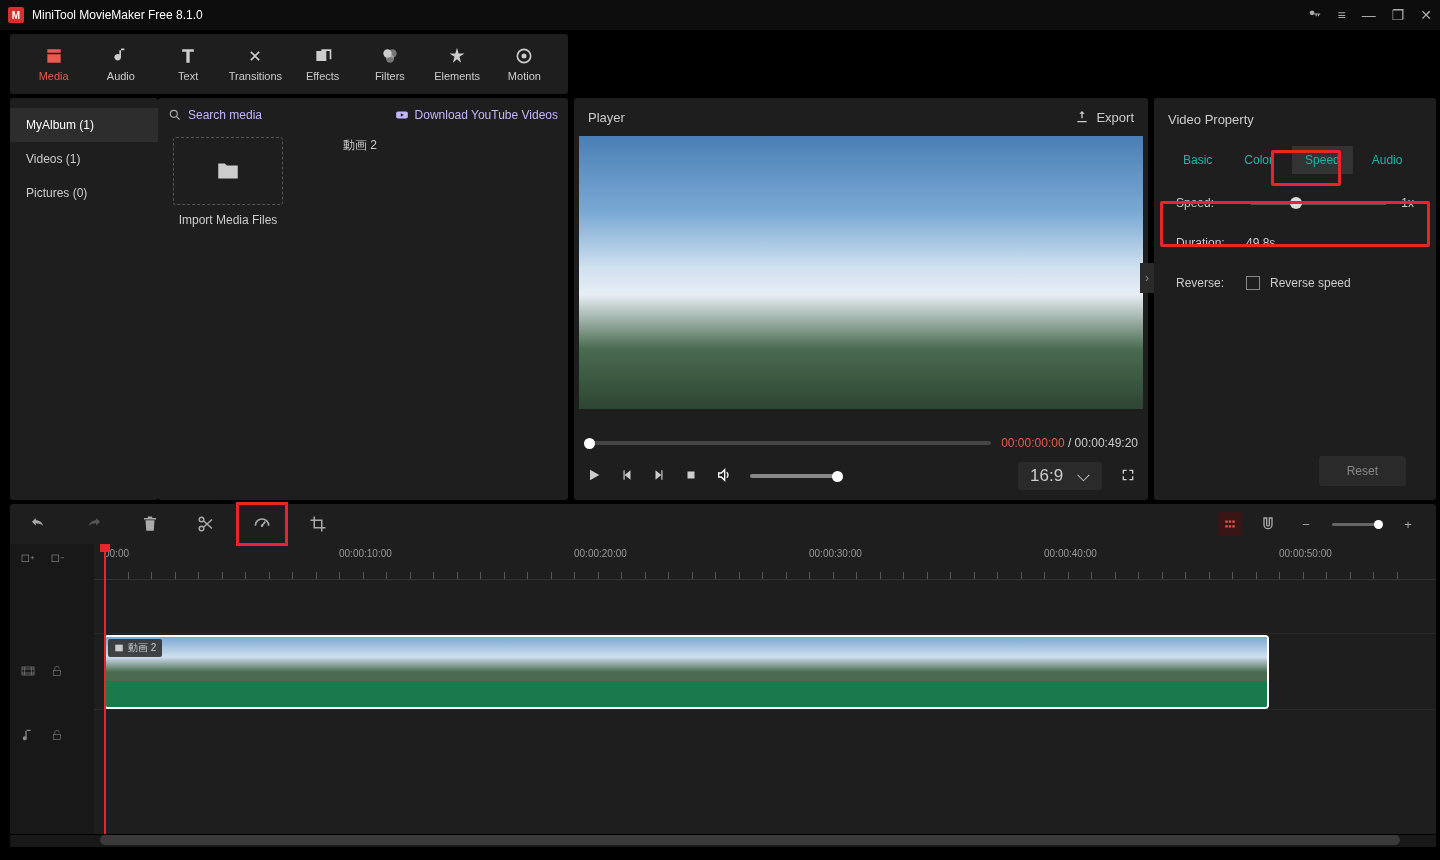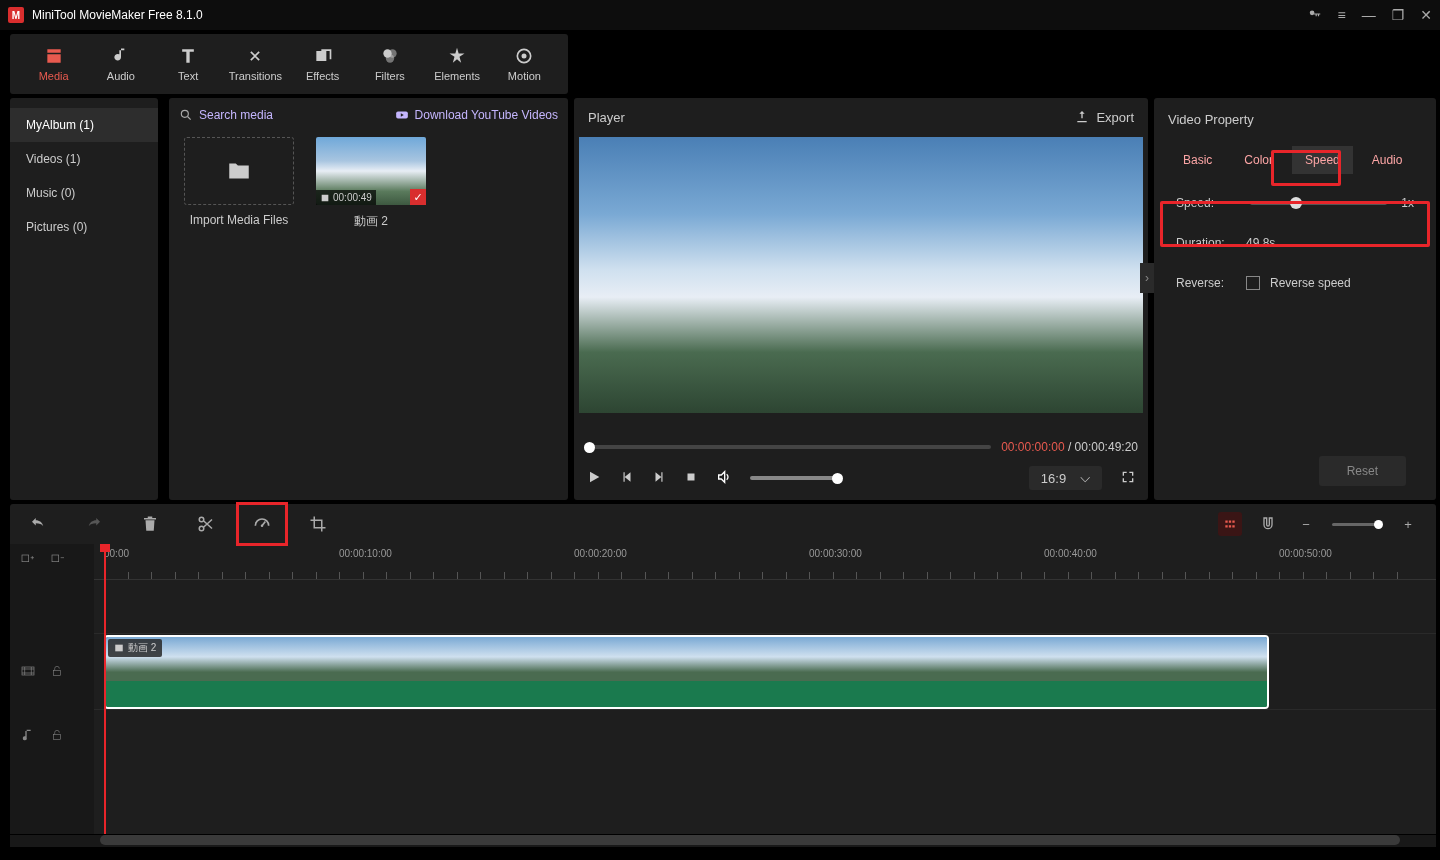--- a/index.html
+++ b/index.html
@@ -8,21 +8,21 @@
 .logo { width:16px; height:16px; background:#d92e2e; border-radius:2px; margin-right:8px; display:flex; align-items:center; justify-content:center; font-size:10px; color:#fff; font-weight:bold;}
 .title { flex:1; font-size:12px; color:#fff; }
 .tctrls { display:flex; gap:16px; align-items:center; }
 .tctrls span { cursor:pointer; color:#aaa; font-size:14px; }
 .key{ color:#e8b923;}
 .toolbar { height:60px; background:#1e1e1e; margin:4px 4px 4px 10px; border-radius:3px; display:flex; align-items:center; padding:0 10px; width:558px;}
 .tool { display:flex; flex-direction:column; align-items:center; justify-content:center; width:70px; height:68px; cursor:pointer; color:#ccc; font-size:11px; gap:4px;}
 .tool.active { color:#e85a4f; }
 .tool svg { width:20px; height:20px; }
 .main { display:flex; height:402px; margin:0 4px 0 10px; gap:6px;}
-.left { width:558px; display:flex; gap:11px;}
+.left { width:558px; display:flex; gap:0;}
 .sidebar { width:148px; background:#1e1e1e; border-radius:3px; padding:10px 0;}
 .side-item { padding:10px 16px; cursor:pointer; font-size:12px; color:#ccc;}
 .side-item.active { background:#2d2d2d; color:#fff;}
 .media-area { flex:1; background:#1e1e1e; border-radius:3px; padding:10px 10px; }
 .search-row{ display:flex; align-items:center; justify-content:space-between; margin-bottom:10px; font-size:12px; color:#c4b5fd;}
 .search-left{ display:flex; align-items:center; gap:6px;}
 .media-grid{ display:flex; gap:22px; padding:5px;}
 .media-card{ width:110px; display:flex; flex-direction:column; align-items:center; gap:8px; cursor:pointer; font-size:12px;}
 .import-box{ width:110px; height:68px; border:1.5px dashed #555; border-radius:3px; display:flex; align-items:center; justify-content:center;}
 .thumb{ width:110px; height:68px; background:linear-gradient(#6fa8d9 0%,#a8c5e0 35%,#e8eef5 50%,#5a7a5c 80%,#3d5840 100%); border-radius:2px; position:relative;}
@@ -32,27 +32,27 @@
 .player-head{ height:42px; display:flex; align-items:center; justify-content:space-between; padding:0 14px; font-size:13px;}
 .export-btn{ display:flex; align-items:center; gap:6px; cursor:pointer;}
 .video-canvas{ margin:0 5px 3px 5px; height:300px; background:linear-gradient(#4a7fb5 0%, #7aa9d4 28%, #cfe0ef 48%, #e8eef5 58%, #4a6b50 78%, #2d4532 100%); position:relative;}
 .progress{ margin:24px 10px 6px 10px; display:flex; align-items:center; gap:10px;text-align:right;}
 .ptrack{ flex:1; height:4px; background:#444; border-radius:2px; position:relative;}
 .phandle{ width:11px; height:11px; background:#fff; border-radius:50%; position:absolute; top:-3px; left:0;}
 .timecode{ font-size:12px;}
 .tc-cur{ color:#e85a4f;}
 .pcontrols{ display:flex; align-items:center; padding:6px 12px 10px 12px; gap:18px;}
 .pcontrols .spacer{ flex:1;}
-.aspect{ background:#2a2a2a; padding:4px 12px; border-radius:3px; display:flex; align-items:flex-end; gap:14px; font-size:13px; cursor:pointer;}
+.aspect{ background:#2a2a2a; padding:4px 12px; border-radius:3px; display:flex; align-items:flex-start; gap:14px; font-size:17px; cursor:pointer;}
 .vol-slider{ width:90px; height:4px; background:#888; border-radius:2px; position:relative;}
 .vol-handle{ width:11px; height:11px; background:#fff; border-radius:50%; position:absolute; top:-3px; left:82px;}
 .right { width:282px; background:#1e1e1e; border-radius:3px; display:flex; flex-direction:column;position:relative;}
 .right-head{ height:42px; display:flex; align-items:center; padding:0 14px; font-size:13px;}
 .tabs{ display:flex; padding:6px 16px; gap:6px;}
-.tab{ padding:7px 13px; cursor:pointer; font-size:12px; color:#fca5a5;}
+.tab{ padding:7px 13px; cursor:pointer; font-size:12px; color:#14b8a6;}
 .tab.active{ background:#333;}
 .prop-body{ padding:16px 22px; display:flex; flex-direction:column; gap:26px; font-size:12px;}
 .prop-row{ display:flex; align-items:center;}
 .prop-label{ width:70px;}
 .speed-slider{ flex:1; margin:0 14px 0 4px; height:4px; background:#555; border-radius:2px; position:relative;}
 .speed-handle{ width:12px; height:12px; background:#ddd; border-radius:50%; position:absolute; top:-4px; left:40px;}
 .chk-box{ width:14px; height:14px; border:1px solid #888; margin-right:10px;}
 .reset-btn{ position:absolute; bottom:14px; right:30px; padding:8px 28px; background:#2a2a2a; color:#888; font-size:12px; border-radius:3px; cursor:pointer;}
 .collapse-tab{ position:absolute; left:-14px; top:165px; width:14px; height:30px; background:#2a2a2a; display:flex; align-items:center; justify-content:center; cursor:pointer; font-size:12px; color:#888;}
 .hl-red{ border:3px solid #e8252a; border-radius:2px;}
@@ -158,21 +158,20 @@
       </svg>
     <span>Motion</span>
   </div>
 </div>
 
 <div class="main">
   <div class="left">
     <div class="sidebar">
       <div class="side-item active">MyAlbum (1)</div>
       <div class="side-item">Videos (1)</div>
-      <div class="side-item">Music (0)</div>
       <div class="side-item">Pictures (0)</div>
     </div>
     <div class="media-area">
       <div class="search-row">
         <div class="search-left">
           <svg width="14" height="14" viewBox="0 0 24 24">
               <circle cx="10" cy="10" r="6" fill="none" stroke="#aaa" stroke-width="2"></circle>
               <path d="M15 15l5 5" stroke="#aaa" stroke-width="2"></path>
             </svg>
           <span>Search media</span>
@@ -188,29 +187,20 @@
       <div class="media-grid">
         <div class="media-card">
           <div class="import-box">
             <svg width="26" height="26" viewBox="0 0 24 24" fill="#aaa">
                 <path d="M3 5h6l2 2h10v12H3z"></path>
               </svg>
           </div>
           <span>Import Media Files</span>
         </div>
         <div class="media-card">
-          <div class="thumb">
-            <div class="dur">
-              <svg width="10" height="10" viewBox="0 0 24 24" fill="#fff">
-                  <path d="M4 4h16v16H4zM4 8h16M4 16h16M8 4v16M16 4v16"></path>
-                </svg>
-              <span>00:00:49</span>
-            </div>
-            <div class="chk">✓</div>
-          </div>
           <span>動画 2</span>
         </div>
       </div>
     </div>
   </div>
 
   <div class="player">
     <div class="player-head">
       <span>Player</span>
       <div class="export-btn">

